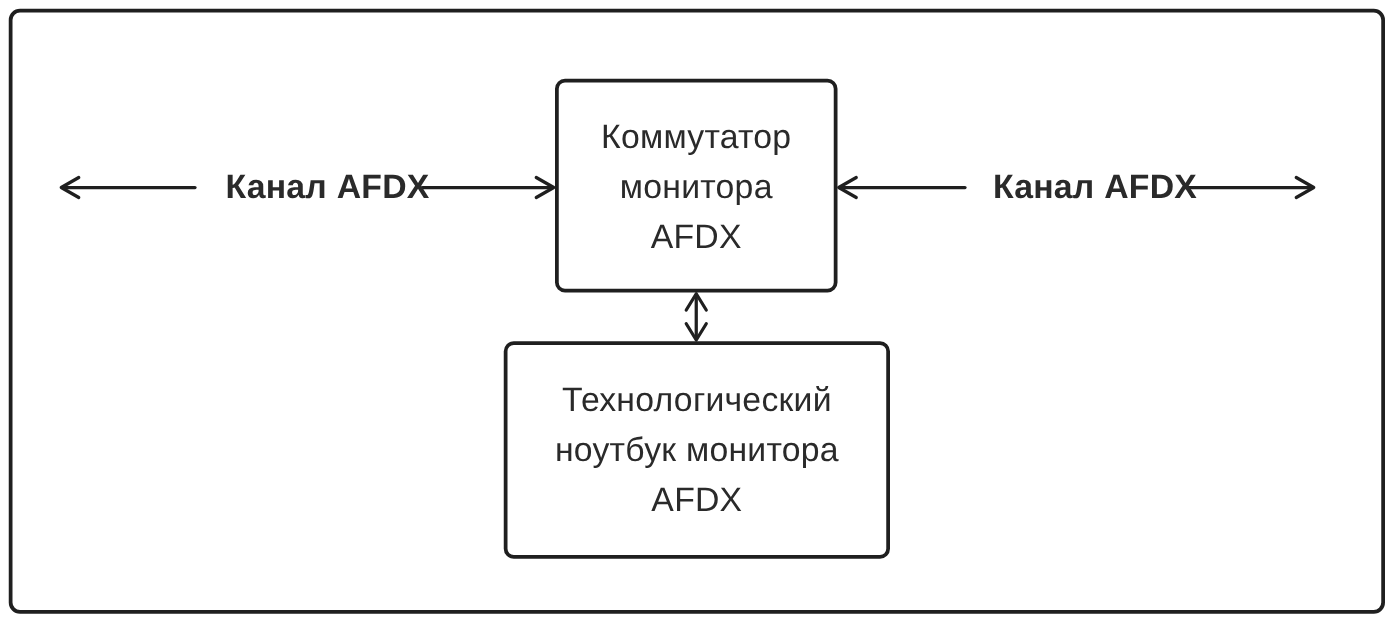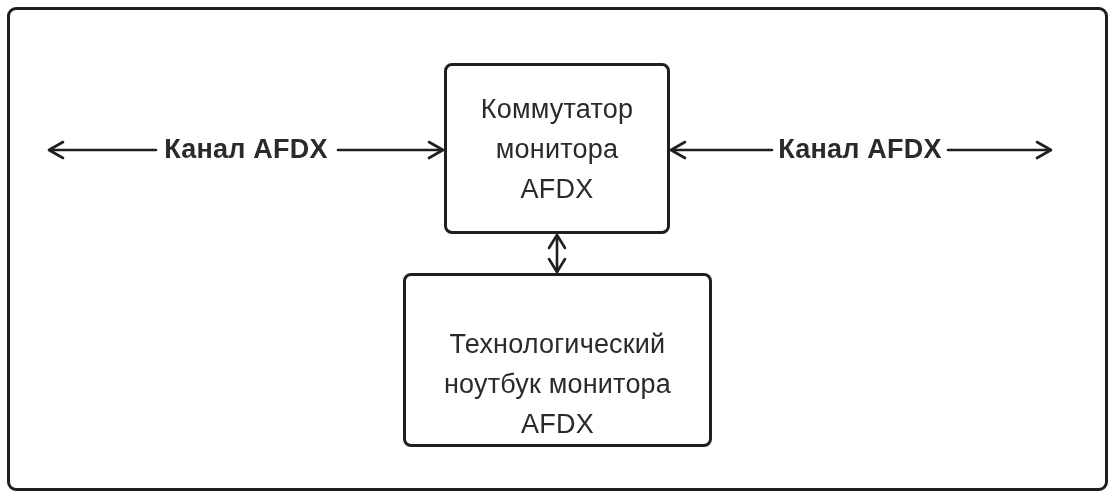--- a/index.html
+++ b/index.html
@@ -54,33 +54,33 @@
     width: 226px;
     height: 171px;
     padding: 0 14px;
   }
   .node-laptop {
     left: 403px;
     top: 273px;
     width: 309px;
     height: 174px;
     padding: 0 20px;
-    align-items: flex-end;
   }
   .edge-label {
     position: absolute;
     top: 129px;
     height: 40px;
     line-height: 40px;
     text-align: center;
     font-weight: 700;
     font-size: 27px;
     color: #2a2a2a;
     white-space: nowrap;
     letter-spacing: 0.2px;
+    margin-left: 16px;
   }
   .edge-label-left  { left: 160px; width: 172px; }
   .edge-label-right { left: 774px; width: 172px; }
 </style>
 </head>
 <body>
 
 <div class="canvas">
 
   <div class="outer-frame"></div>

